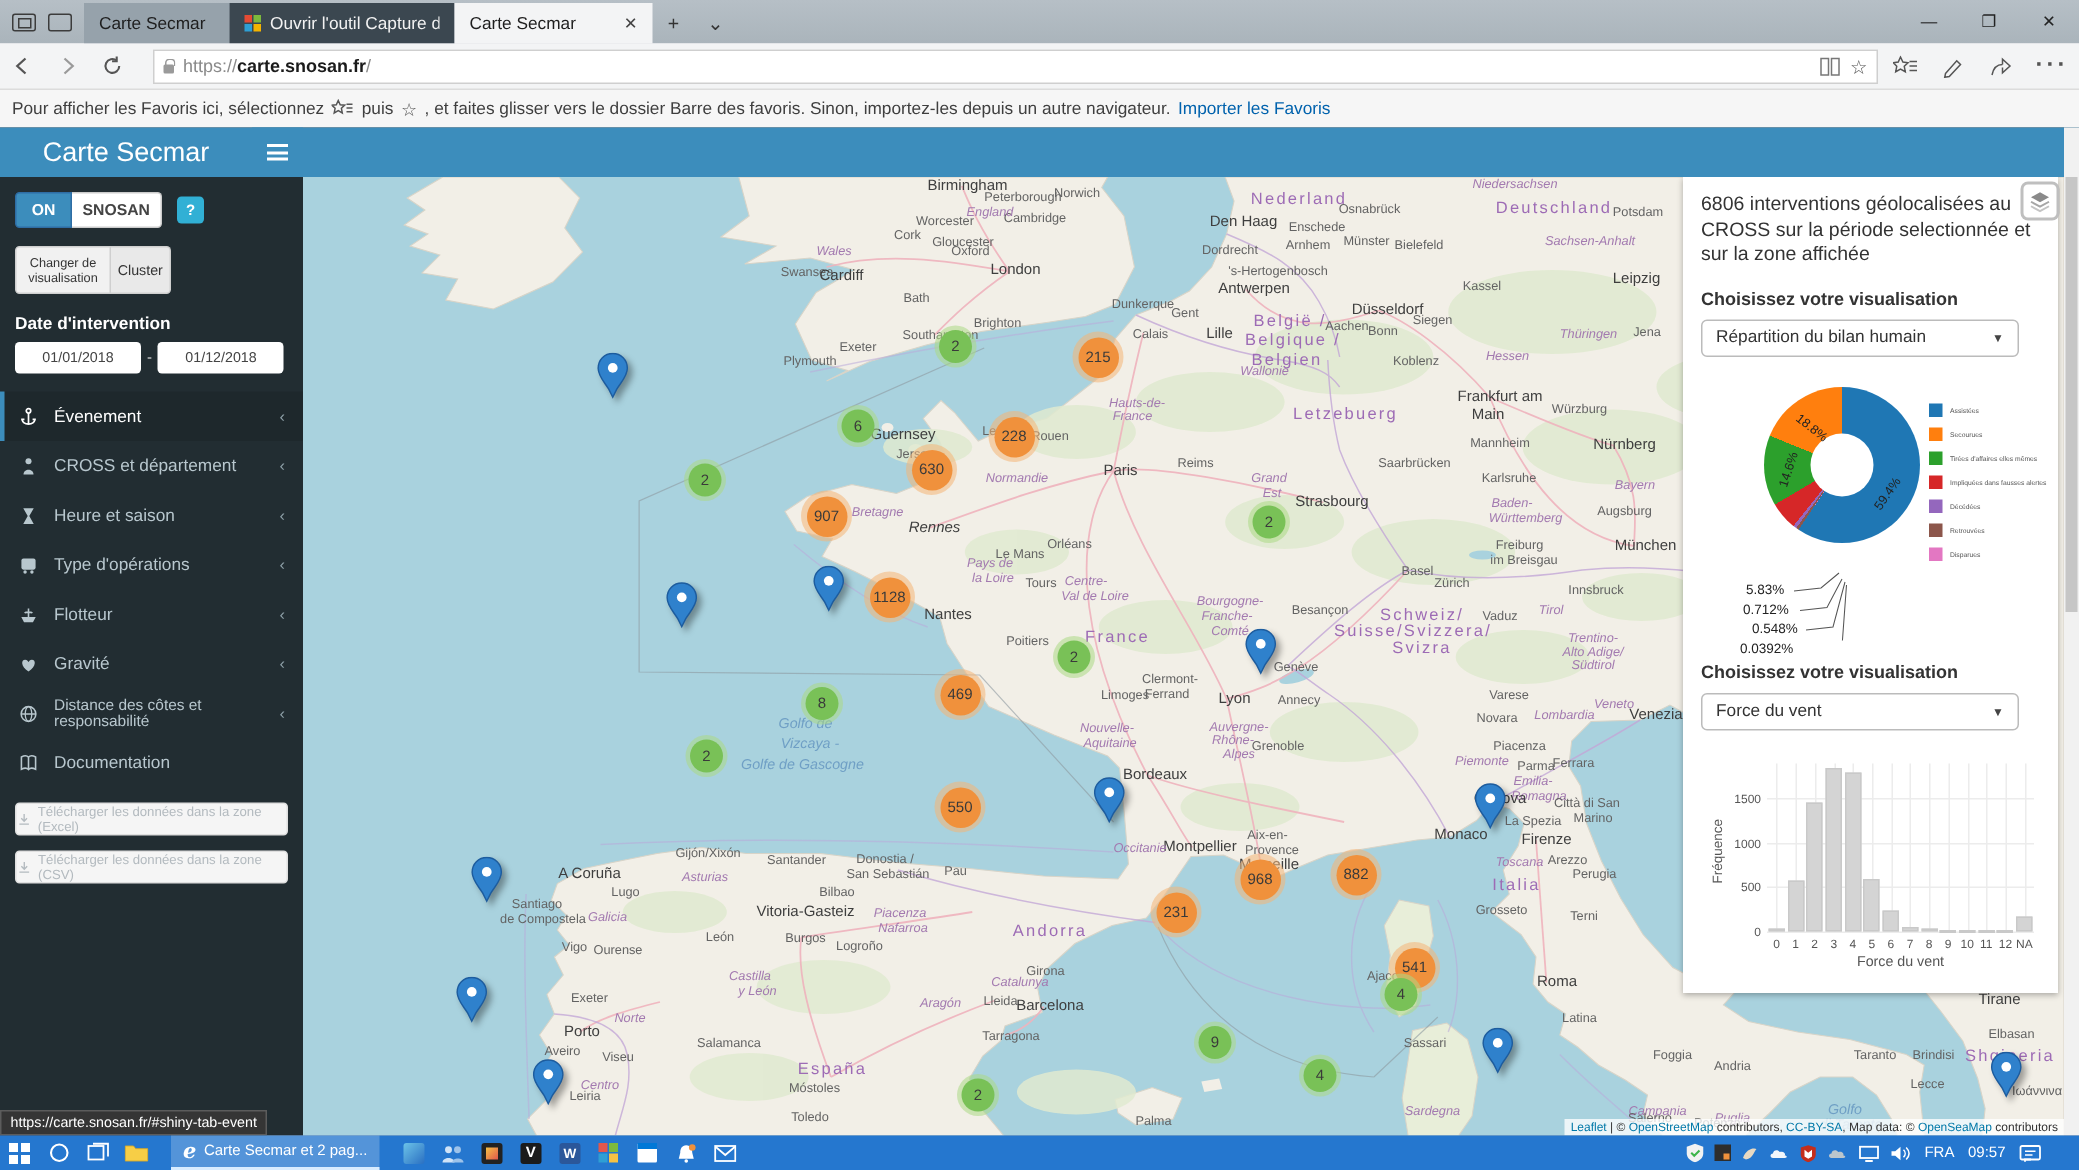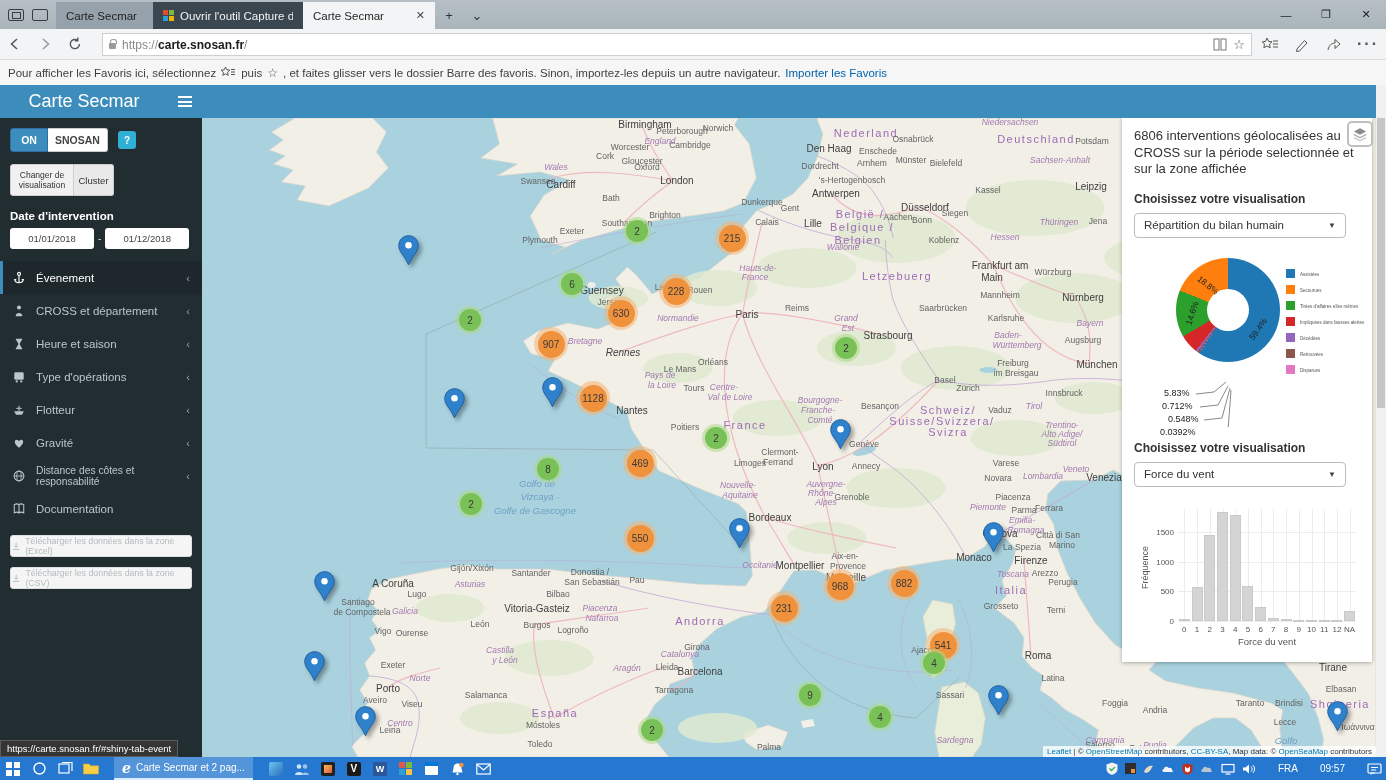--- a/index.html
+++ b/index.html
@@ -117,21 +117,21 @@
   #scroll-thumb { position:absolute; left:1px; top:33px; width:8px; height:290px; background:#c6c6c6; }
 
   #status-tooltip { position:absolute; left:0; bottom:0; height:17px; background:#353535; border:1px solid #5c5c5c; color:#fff; font-size:9.5px; display:flex; align-items:center; padding:0 6px; z-index:9; }
 
   
   #taskbar { position:absolute; left:0; top:757px; width:1386px; height:23px; background:#2577cf; display:flex; align-items:center; z-index:10; }
   .tk { height:23px; display:flex; align-items:center; justify-content:center; }
   #task-app { height:23px; background:rgba(255,255,255,0.22); border-bottom:2px solid #d8ecff; display:flex; align-items:center; gap:5px; padding:0 8px; margin-left:10px; color:#fff; font-size:10px; max-width:140px; }
   .edge-e { font-family:"DejaVu Serif", serif; font-style:italic; font-weight:bold; font-size:14px; color:#fff; }
   .tk-ic { width:26px; }
-  .tray { margin-left:auto; display:flex; align-items:center; gap:22px; padding-right:4px; color:#fff; font-size:10px; }
+  .tray { margin-left:auto; display:flex; align-items:center; gap:9px; padding-right:25px; color:#fff; font-size:10px; }
 </style>
 </head>
 <body>
 
 <div id="titlebar">
   <div class="tb-left-icons">
     <span class="tb-ic dupe"></span>
     <span class="tb-ic"></span>
   </div>
   <div class="tab tab-plain">
@@ -642,21 +642,21 @@
         <span class="ml ml-c" style="left: 851px; top: 560px;">Latina</span>
         <span class="ml ml-c" style="left: 913px; top: 585px;">Foggia</span>
         <span class="ml ml-c" style="left: 953px; top: 592px;">Andria</span>
         <span class="ml ml-r" style="left: 903px; top: 622px;">Campania</span>
         <span class="ml ml-r" style="left: 953px; top: 627px;">Puglia</span>
         <span class="ml ml-c" style="left: 898px; top: 627px;">Salerno</span>
         <span class="ml ml-c" style="left: 943px; top: 630px;">Potenza</span>
         <span class="ml ml-c" style="left: 1048px; top: 585px;">Taranto</span>
         <span class="ml ml-c" style="left: 1087px; top: 585px;">Brindisi</span>
         <span class="ml ml-c" style="left: 1083px; top: 604px;">Lecce</span>
-        <span class="ml ml-s" style="left: 1084px; top: 622px; font-style: italic;">Golfo</span>
+        <span class="ml ml-s" style="left: 1028px; top: 622px; font-style: italic;">Golfo</span>
         <span class="ml ml-s" style="left: 1032px; top: 632px;">di Taranto</span>
         <span class="ml ml-C" style="left: 1131px; top: 549px;">Tirane</span>
         <span class="ml ml-c" style="left: 1139px; top: 571px;">Elbasan</span>
         <span class="ml ml-N" style="left: 1138px; top: 586px;">Shqiperia</span>
         <span class="ml ml-c" style="left: 1156px; top: 609px;">Ιωάννινα</span>
       </div>
     <div id="map-markers">
         <div class="cluster cl-o" style="left: 513px; top: 103px;">
           <div class="cluster-in">215</div>
         </div>

